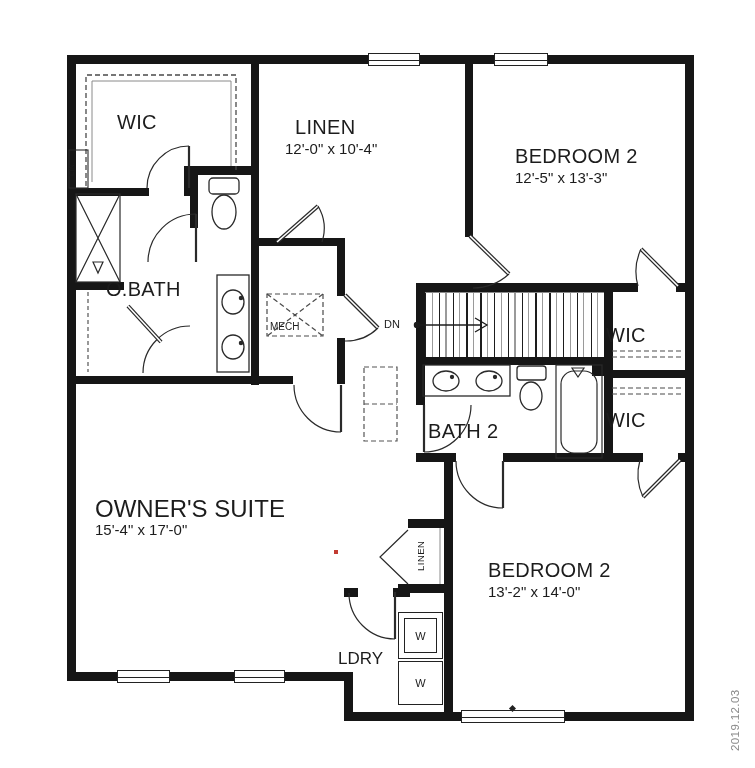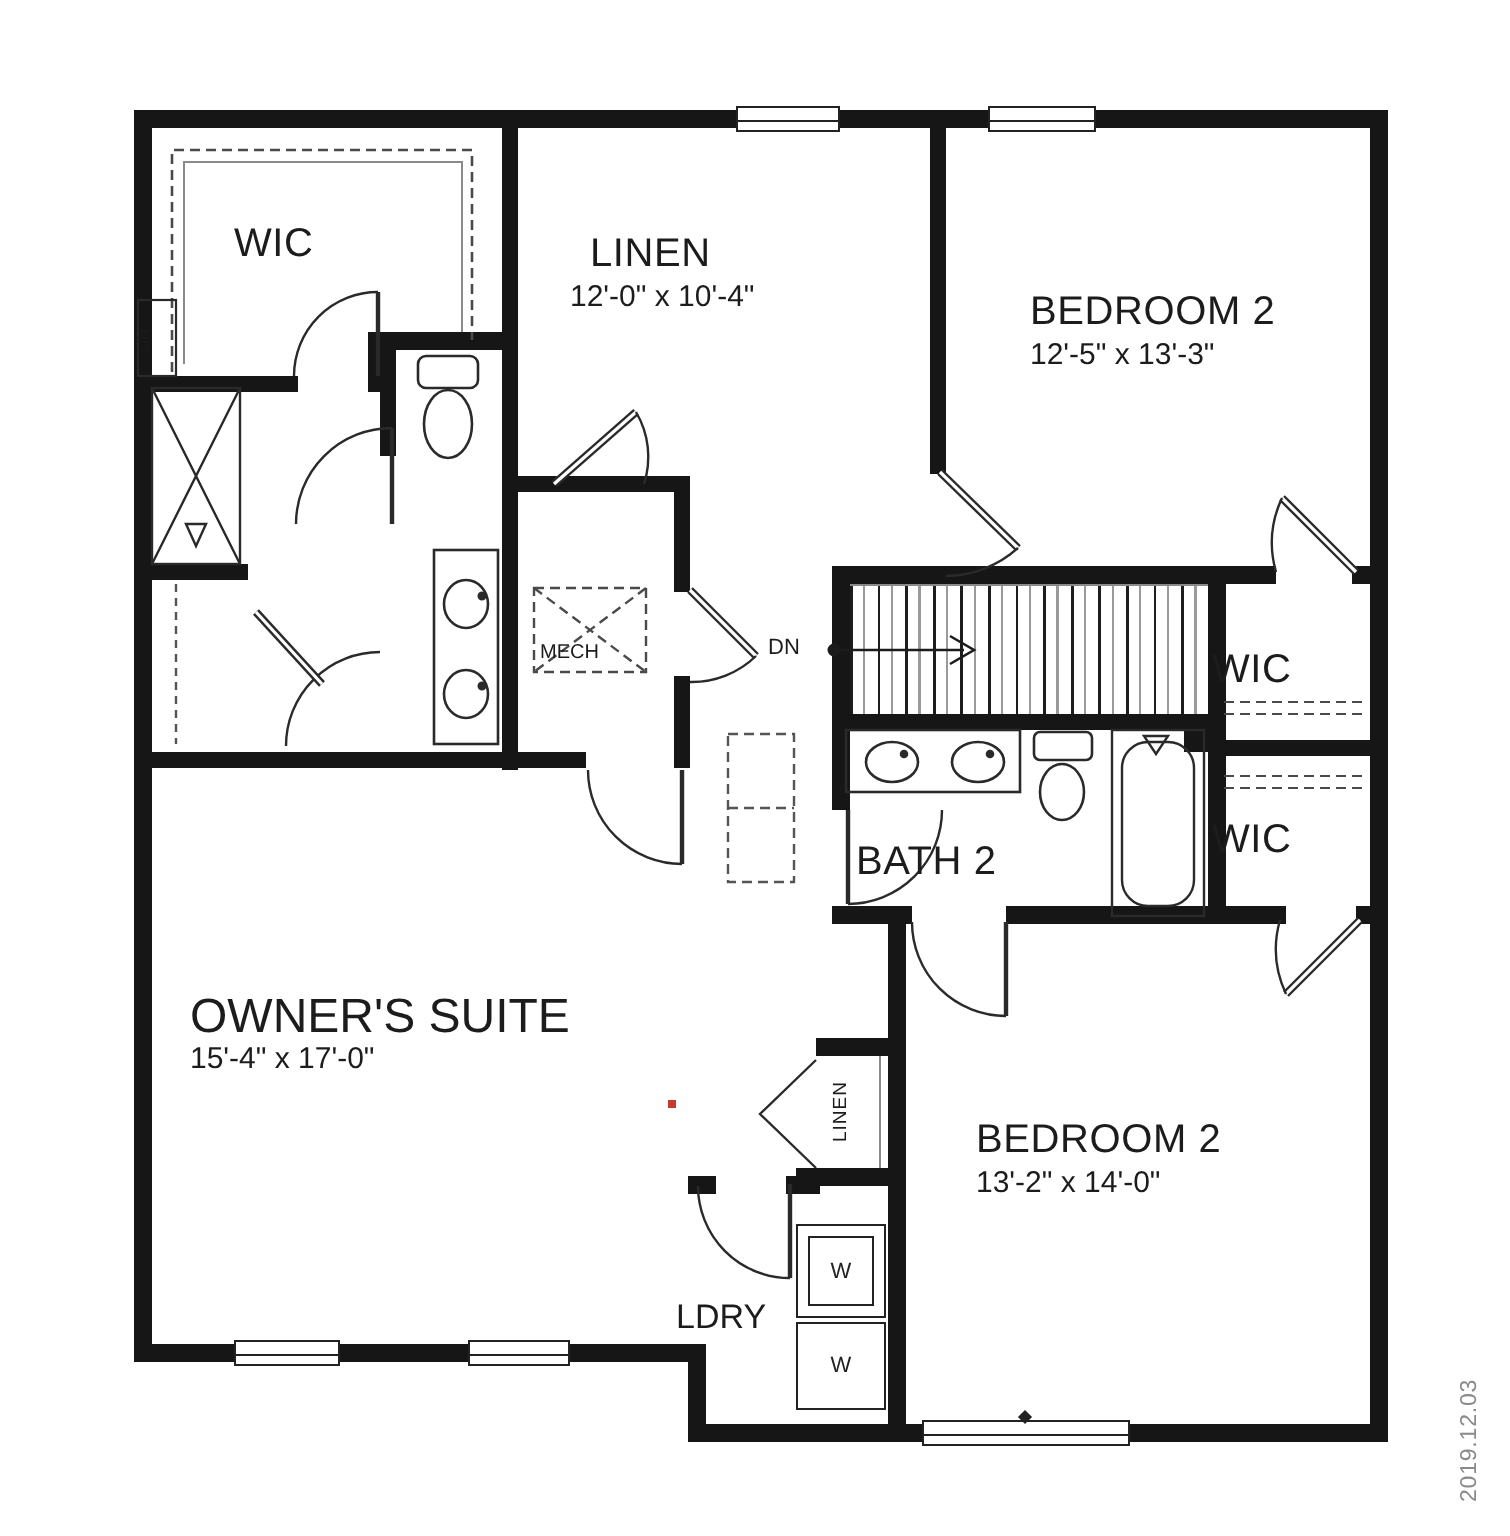--- a/index.html
+++ b/index.html
@@ -188,20 +188,21 @@
   </svg>
 
   <div class="lbl room" style="left:117px;top:111px;width:90px">WIC</div>
 
   <div class="lbl room" style="left:295px;top:116px;width:100px">LINEN</div>
   <div class="lbl dims" style="left:285px;top:141px;width:120px">12'-0" x 10'-4"</div>
 
   <div class="lbl room" style="left:515px;top:145px;width:120px">BEDROOM 2</div>
   <div class="lbl dims" style="left:515px;top:170px;width:120px">12'-5" x 13'-3"</div>
 
+  <div class="lbl room" style="left:106px;top:278px;width:118px">O.BATH</div>
 
   <div class="lbl small" style="left:270px;top:321px;width:50px">MECH</div>
 
   <div class="lbl" style="left:384px;top:318px;width:28px;font-size:11px;text-align:left">DN</div>
 
   <div class="lbl room" style="left:606px;top:324px;width:80px">WIC</div>
   <div class="lbl room" style="left:606px;top:409px;width:80px">WIC</div>
 
   <div class="lbl room" style="left:428px;top:420px;width:120px">BATH 2</div>
 

